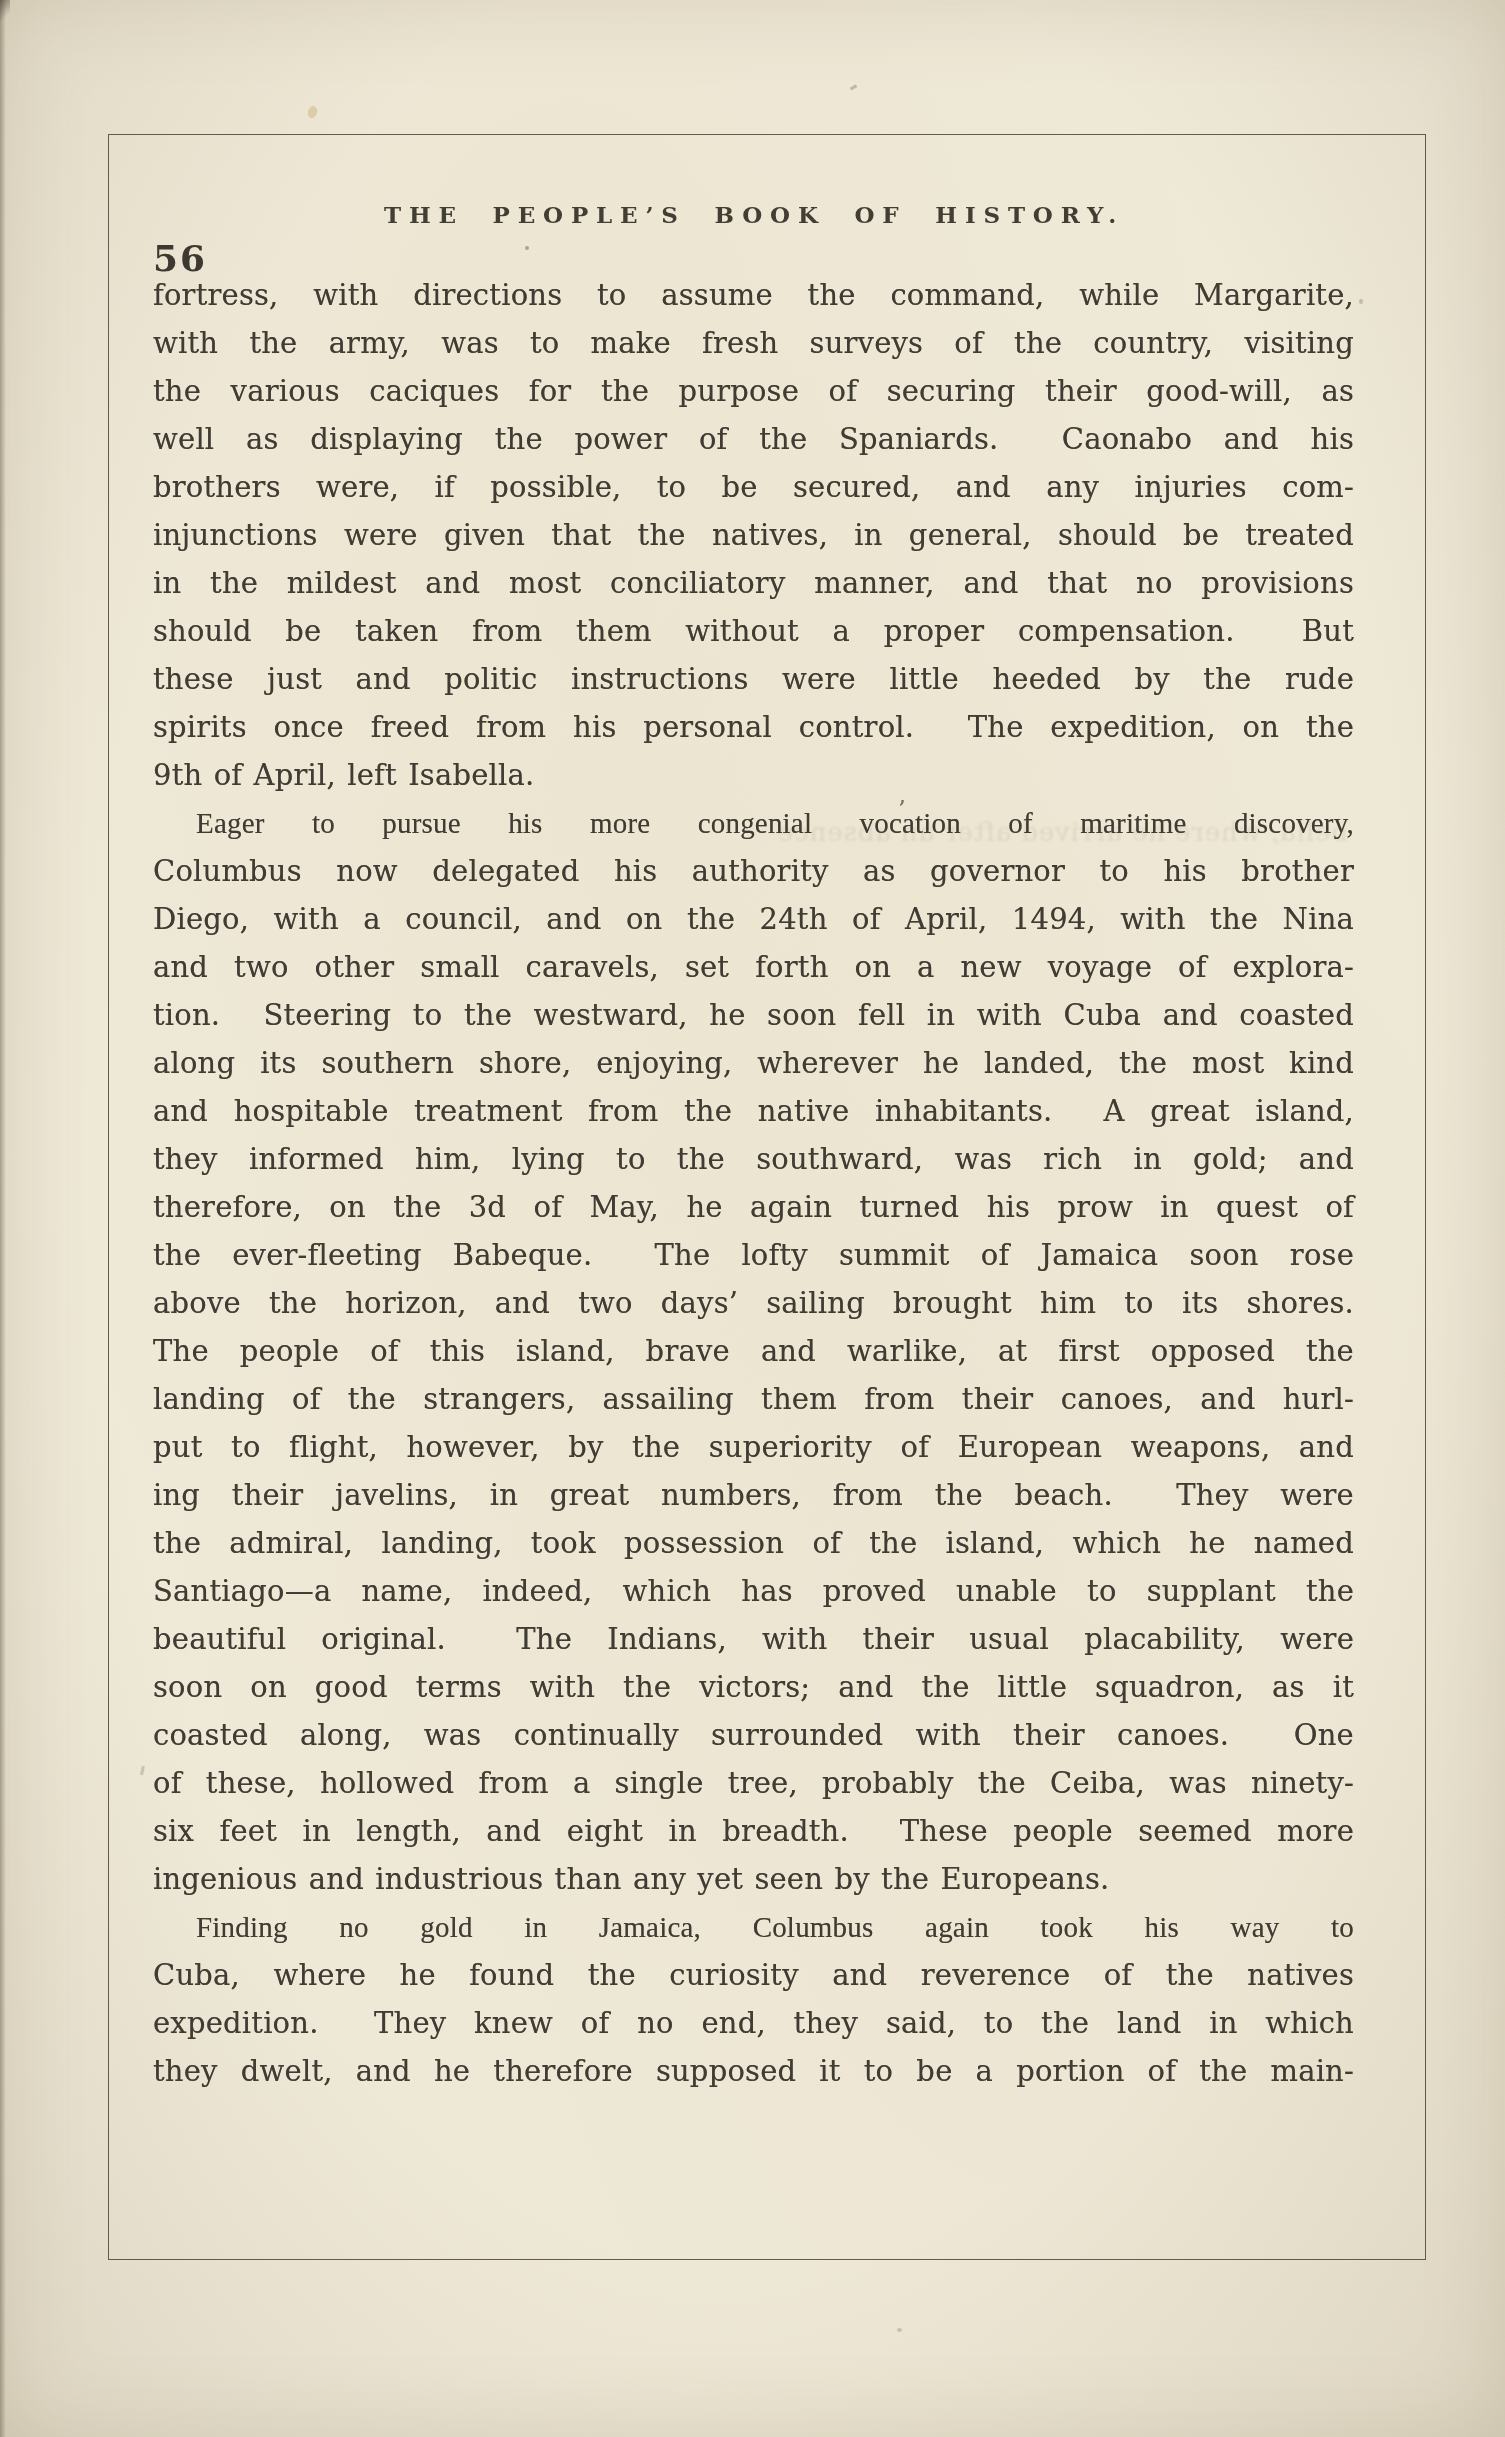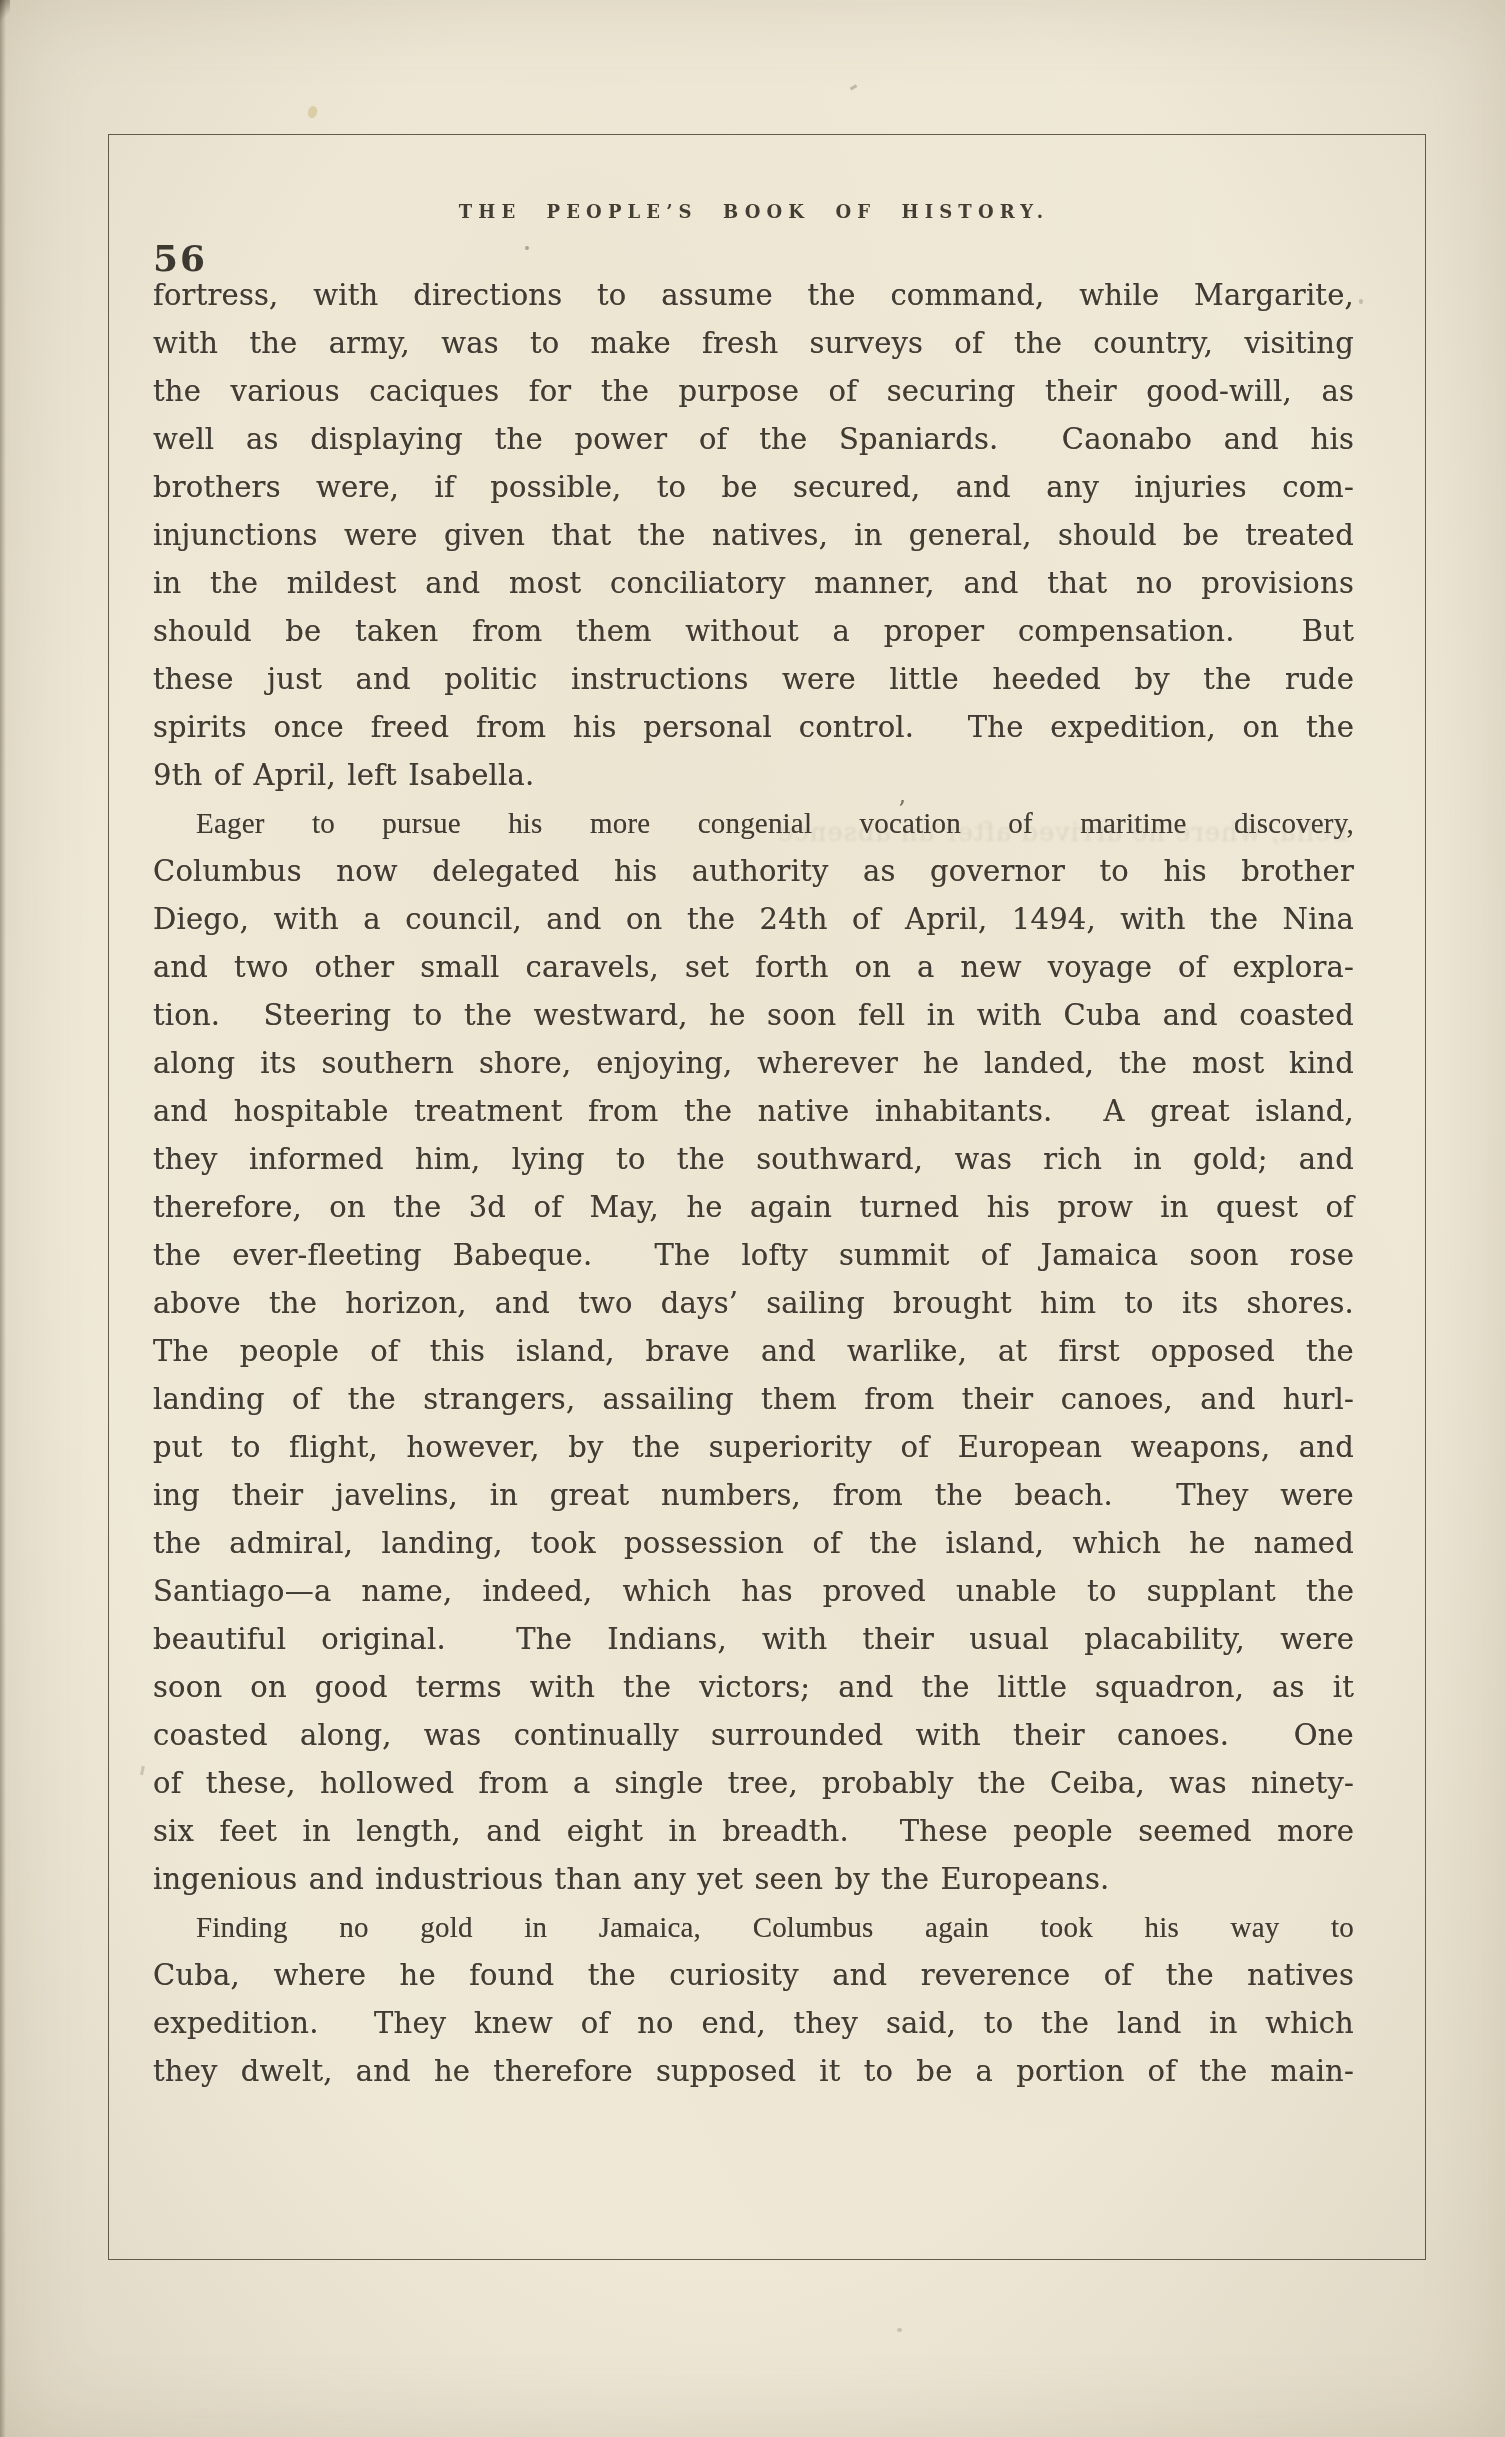--- a/index.html
+++ b/index.html
@@ -36,21 +36,21 @@
   }
   .pagenum {
     position: absolute; left: 153px; top: 194px;
     font-size: 36px; font-weight: 700; letter-spacing: 1.9px;
     color: #3d3930;
     margin-top: 43px;
   }
   .runtitle {
     position: absolute; left: 155px; top: 201px; width: 1198px;
     text-align: center;
-    font-size: 18px; font-weight: 700;
+    font-size: 23px; font-weight: 700;
     letter-spacing: 0.34em; word-spacing: 13px;
     color: #433e34;
     white-space: nowrap;
   }
   .text-block {
     position: absolute; left: 153px; top: 271px; width: 1201px;
   }
   .line {
     height: 48px; line-height: 48px;
     font-size: 29px;

